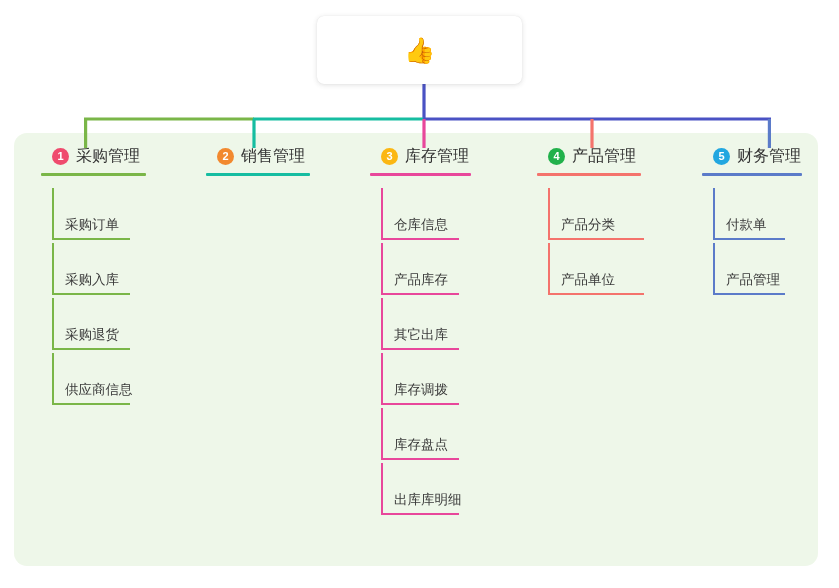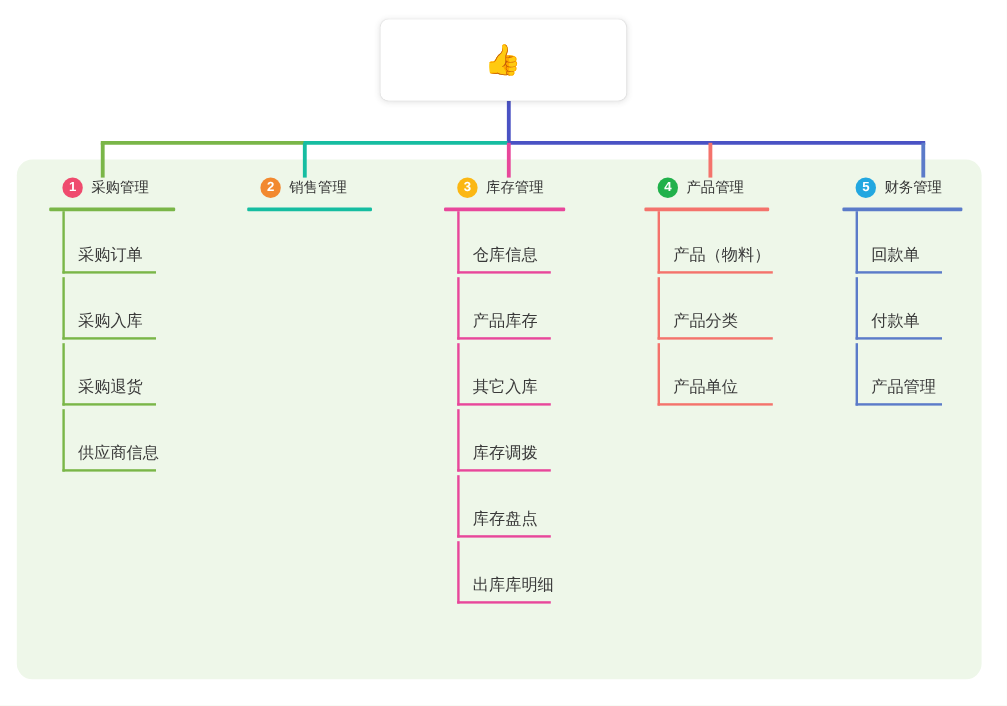--- a/index.html
+++ b/index.html
@@ -87,33 +87,33 @@
     height: 17px;
     border-radius: 50%;
     color: #ffffff;
     font-size: 11px;
     line-height: 17px;
     text-align: center;
     font-weight: bold;
     flex: none;
   }
   .col-title {
-    font-size: 12px;
+    font-size: 16px;
     color: #333333;
     white-space: nowrap;
   }
   .col-underline {
     height: 3px;
     margin-top: 6px;
     border-radius: 1px;
   }
 
   .leaves {
     position: relative;
-    margin-top: 0;
+    margin-top: 12px;
   }
   .leaf {
     position: relative;
     height: 55px;
   }
   .leaf-label {
     position: absolute;
     left: 24px;
     bottom: 9px;
     font-size: 13.5px;
@@ -204,21 +204,21 @@
           <span class="leaf-label">仓库信息</span>
           <span class="leaf-rule" style="background: rgb(232, 71, 155); width: 78px;"></span>
         </div>
         <div class="leaf">
           <span class="leaf-stem" style="background: rgb(232, 71, 155);"></span>
           <span class="leaf-label">产品库存</span>
           <span class="leaf-rule" style="background: rgb(232, 71, 155); width: 78px;"></span>
         </div>
         <div class="leaf">
           <span class="leaf-stem" style="background: rgb(232, 71, 155);"></span>
-          <span class="leaf-label">其它入库</span>
+          <span class="leaf-label">其它出库</span>
           <span class="leaf-rule" style="background: rgb(232, 71, 155); width: 78px;"></span>
         </div>
         <div class="leaf">
           <span class="leaf-stem" style="background: rgb(232, 71, 155);"></span>
           <span class="leaf-label">库存调拨</span>
           <span class="leaf-rule" style="background: rgb(232, 71, 155); width: 78px;"></span>
         </div>
         <div class="leaf">
           <span class="leaf-stem" style="background: rgb(232, 71, 155);"></span>
           <span class="leaf-label">库存盘点</span>
@@ -231,25 +231,20 @@
         </div>
       </div>
     </div>
   <div class="column" id="col3" style="left:537px;">
       <div class="col-head">
         <span class="badge" style="background: rgb(33, 177, 75);">4</span>
         <span class="col-title">产品管理</span>
       </div>
       <div class="col-underline" style="background: rgb(244, 115, 108); width: 104px;"></div>
       <div class="leaves">
-        <div class="leaf">
-          <span class="leaf-stem" style="background: rgb(244, 115, 108);"></span>
-          <span class="leaf-label">产品（物料）</span>
-          <span class="leaf-rule" style="background: rgb(244, 115, 108); width: 96px;"></span>
-        </div>
         <div class="leaf">
           <span class="leaf-stem" style="background: rgb(244, 115, 108);"></span>
           <span class="leaf-label">产品分类</span>
           <span class="leaf-rule" style="background: rgb(244, 115, 108); width: 96px;"></span>
         </div>
         <div class="leaf">
           <span class="leaf-stem" style="background: rgb(244, 115, 108);"></span>
           <span class="leaf-label">产品单位</span>
           <span class="leaf-rule" style="background: rgb(244, 115, 108); width: 96px;"></span>
         </div>
@@ -257,25 +252,20 @@
     </div>
   <div class="column" id="col4" style="left:702px;">
       <div class="col-head">
         <span class="badge" style="background: rgb(34, 167, 224);">5</span>
         <span class="col-title">财务管理</span>
       </div>
       <div class="col-underline" style="background: rgb(91, 123, 201); width: 100px;"></div>
       <div class="leaves">
         <div class="leaf">
           <span class="leaf-stem" style="background: rgb(91, 123, 201);"></span>
-          <span class="leaf-label">回款单</span>
-          <span class="leaf-rule" style="background: rgb(91, 123, 201); width: 72px;"></span>
-        </div>
-        <div class="leaf">
-          <span class="leaf-stem" style="background: rgb(91, 123, 201);"></span>
           <span class="leaf-label">付款单</span>
           <span class="leaf-rule" style="background: rgb(91, 123, 201); width: 72px;"></span>
         </div>
         <div class="leaf">
           <span class="leaf-stem" style="background: rgb(91, 123, 201);"></span>
           <span class="leaf-label">产品管理</span>
           <span class="leaf-rule" style="background: rgb(91, 123, 201); width: 72px;"></span>
         </div>
       </div>
     </div>

